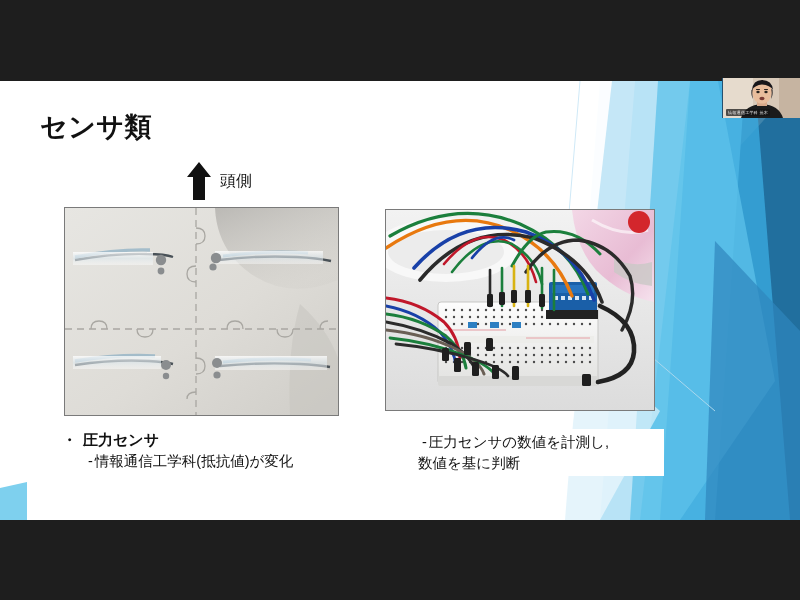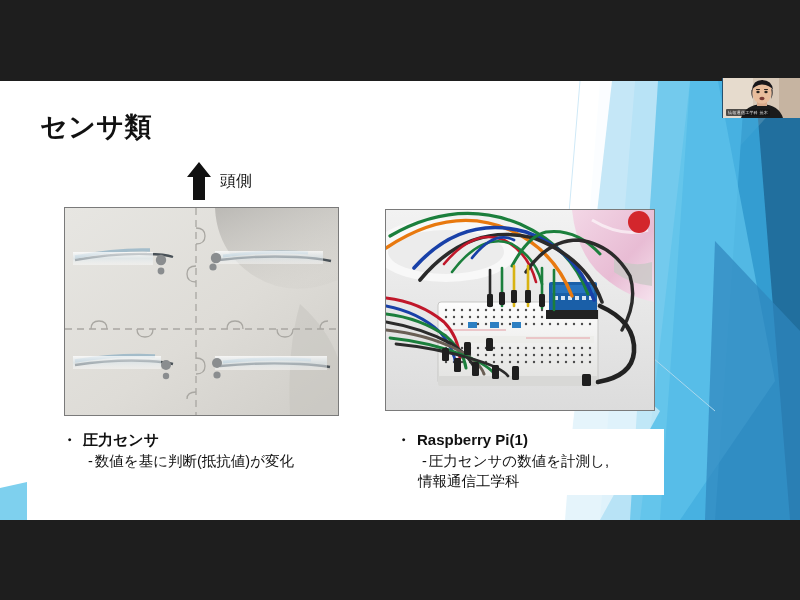--- a/index.html
+++ b/index.html
@@ -499,33 +499,30 @@
         <path d="M214 96 Q250 112 248 142 Q246 166 212 172" fill="none" stroke="#222222" stroke-width="4.6" stroke-linecap="round"></path>
         <rect x="196" y="164" width="9" height="12" rx="1.6" fill="#1f1f1f"></rect>
       </svg>
     </div>
 
     <div class="caption-block" id="caption-left">
       <div class="caption-head">
         <span class="bullet-dot">・</span><span>圧力センサ</span>
       </div>
       <div class="caption-sub">
-        <span class="dash">-</span><span>数値を基に判断(抵抗値)が変化</span>
+        <span class="dash">-</span><span>情報通信工学科(抵抗値)が変化</span>
       </div>
     </div>
 
     <div class="caption-block" id="caption-right">
-      <div class="caption-head">
-        <span class="bullet-dot">・</span><span>Raspberry Pi(1)</span>
-      </div>
       <div class="caption-sub">
         <span class="dash">-</span><span>圧力センサの数値を計測し,</span>
       </div>
       <div class="caption-sub caption-sub-line2">
-        <span>情報通信工学科</span>
+        <span>数値を基に判断</span>
       </div>
     </div>
   </div>
 
   <div class="letterbox top"></div>
   <div class="letterbox bottom"></div>
 
   <div id="webcam-tile">
     <svg viewBox="0 0 78 40" preserveAspectRatio="none" aria-hidden="true">
       <defs>

